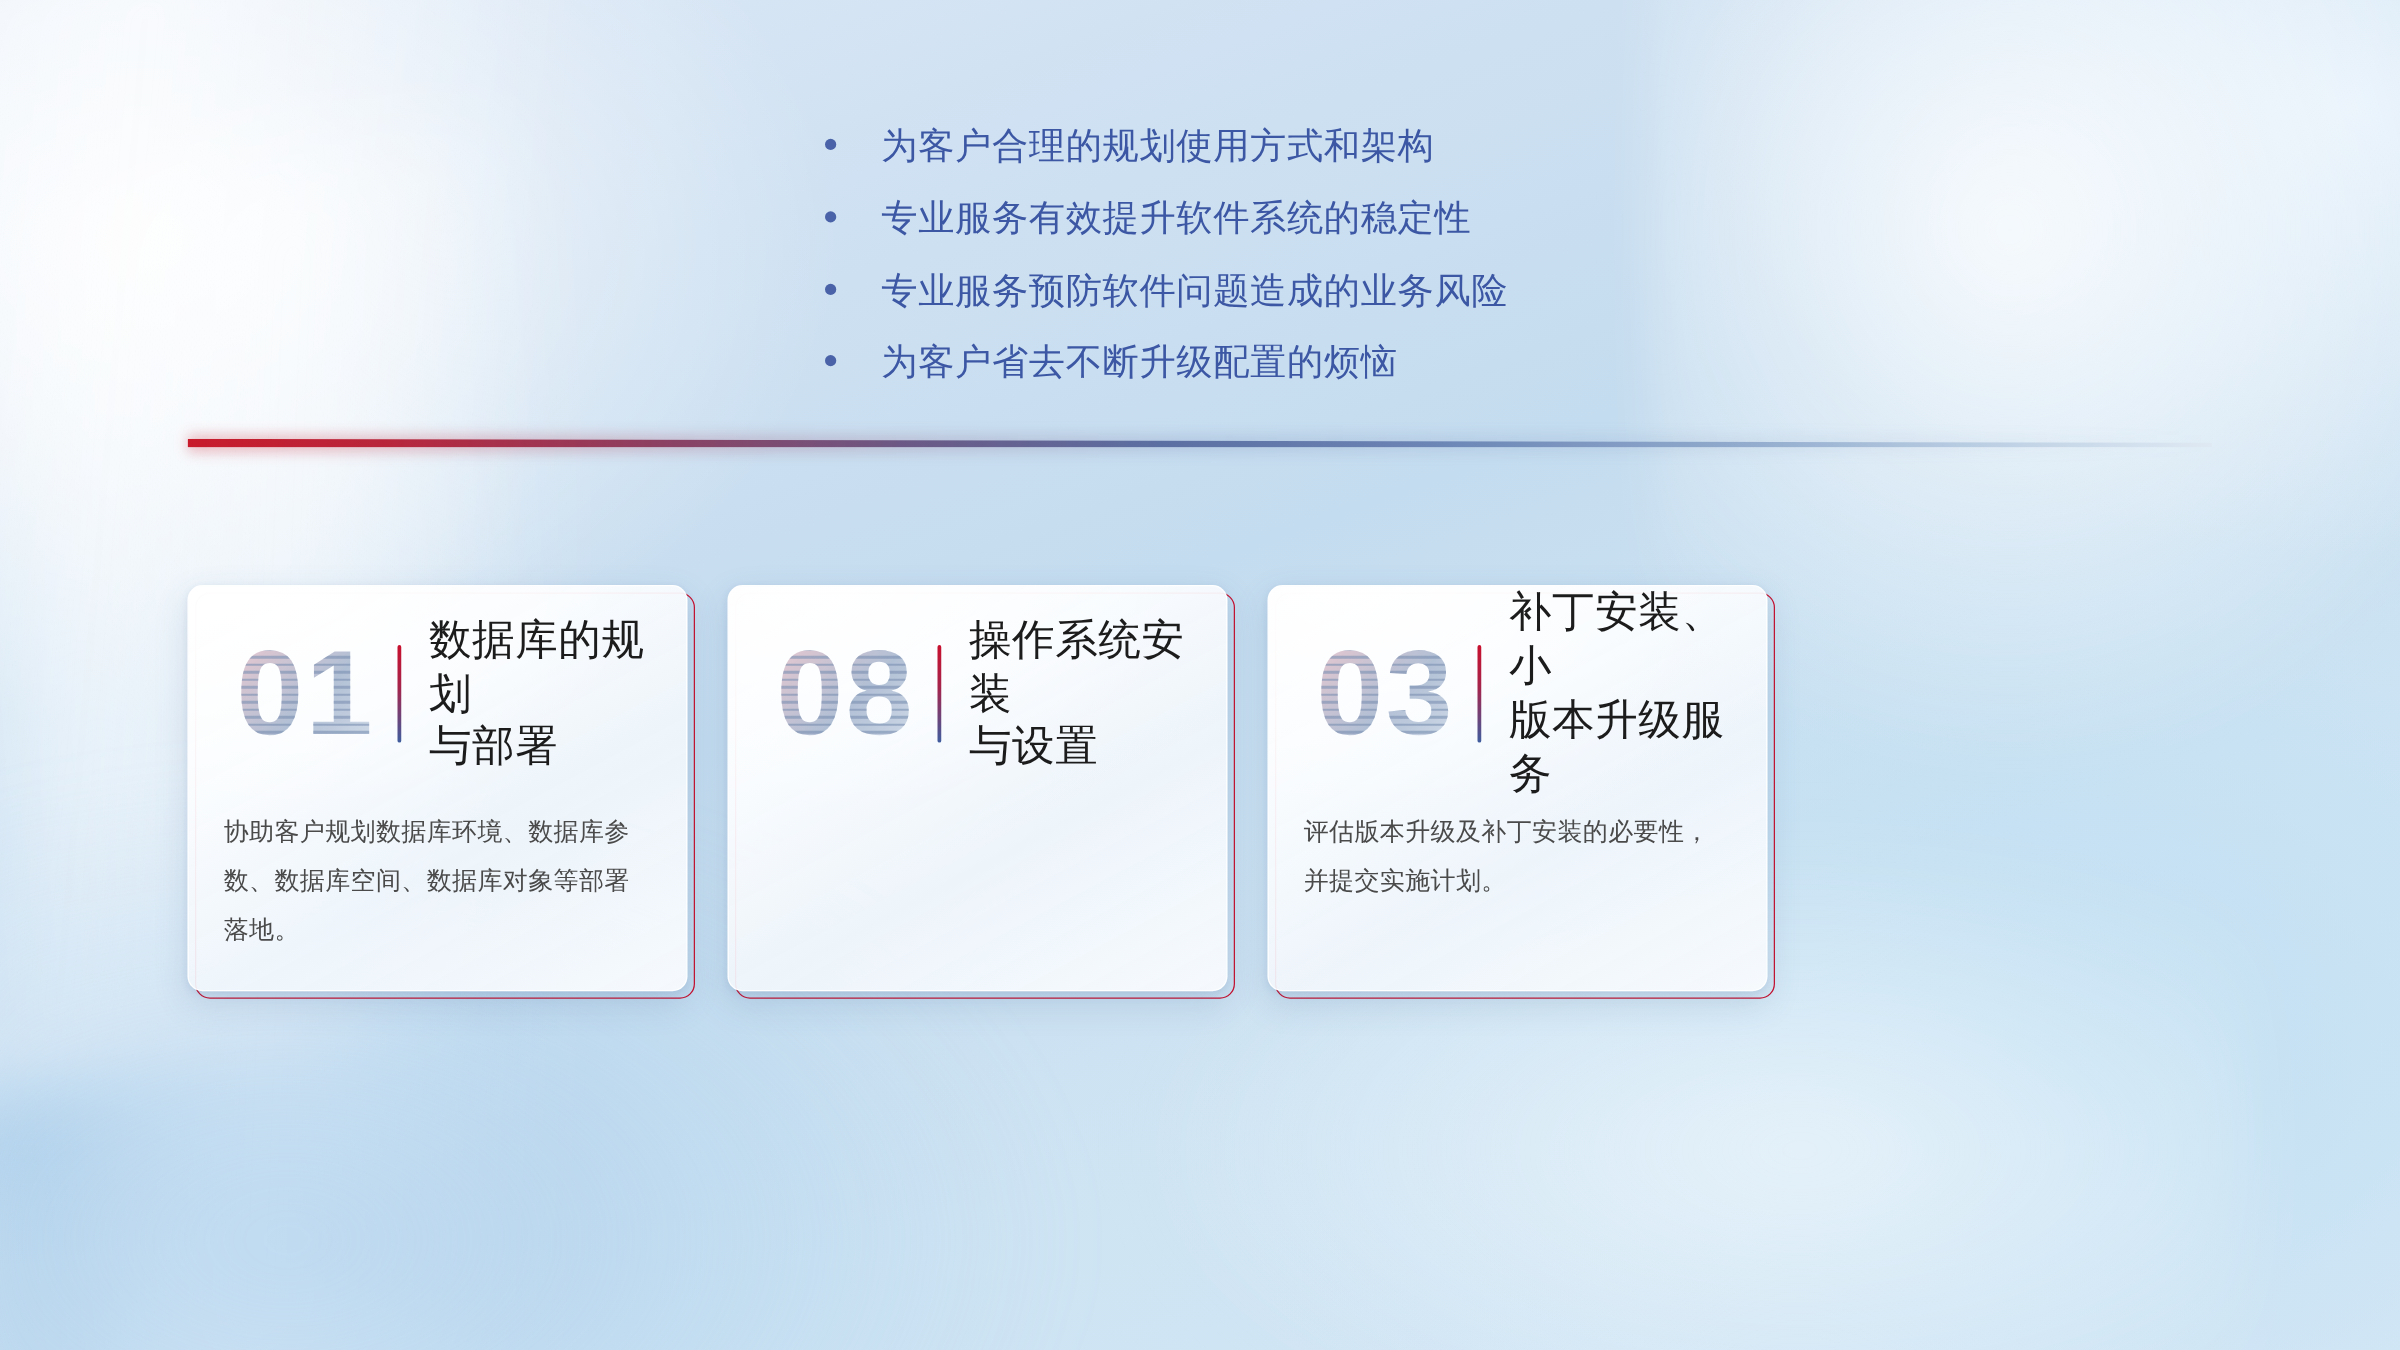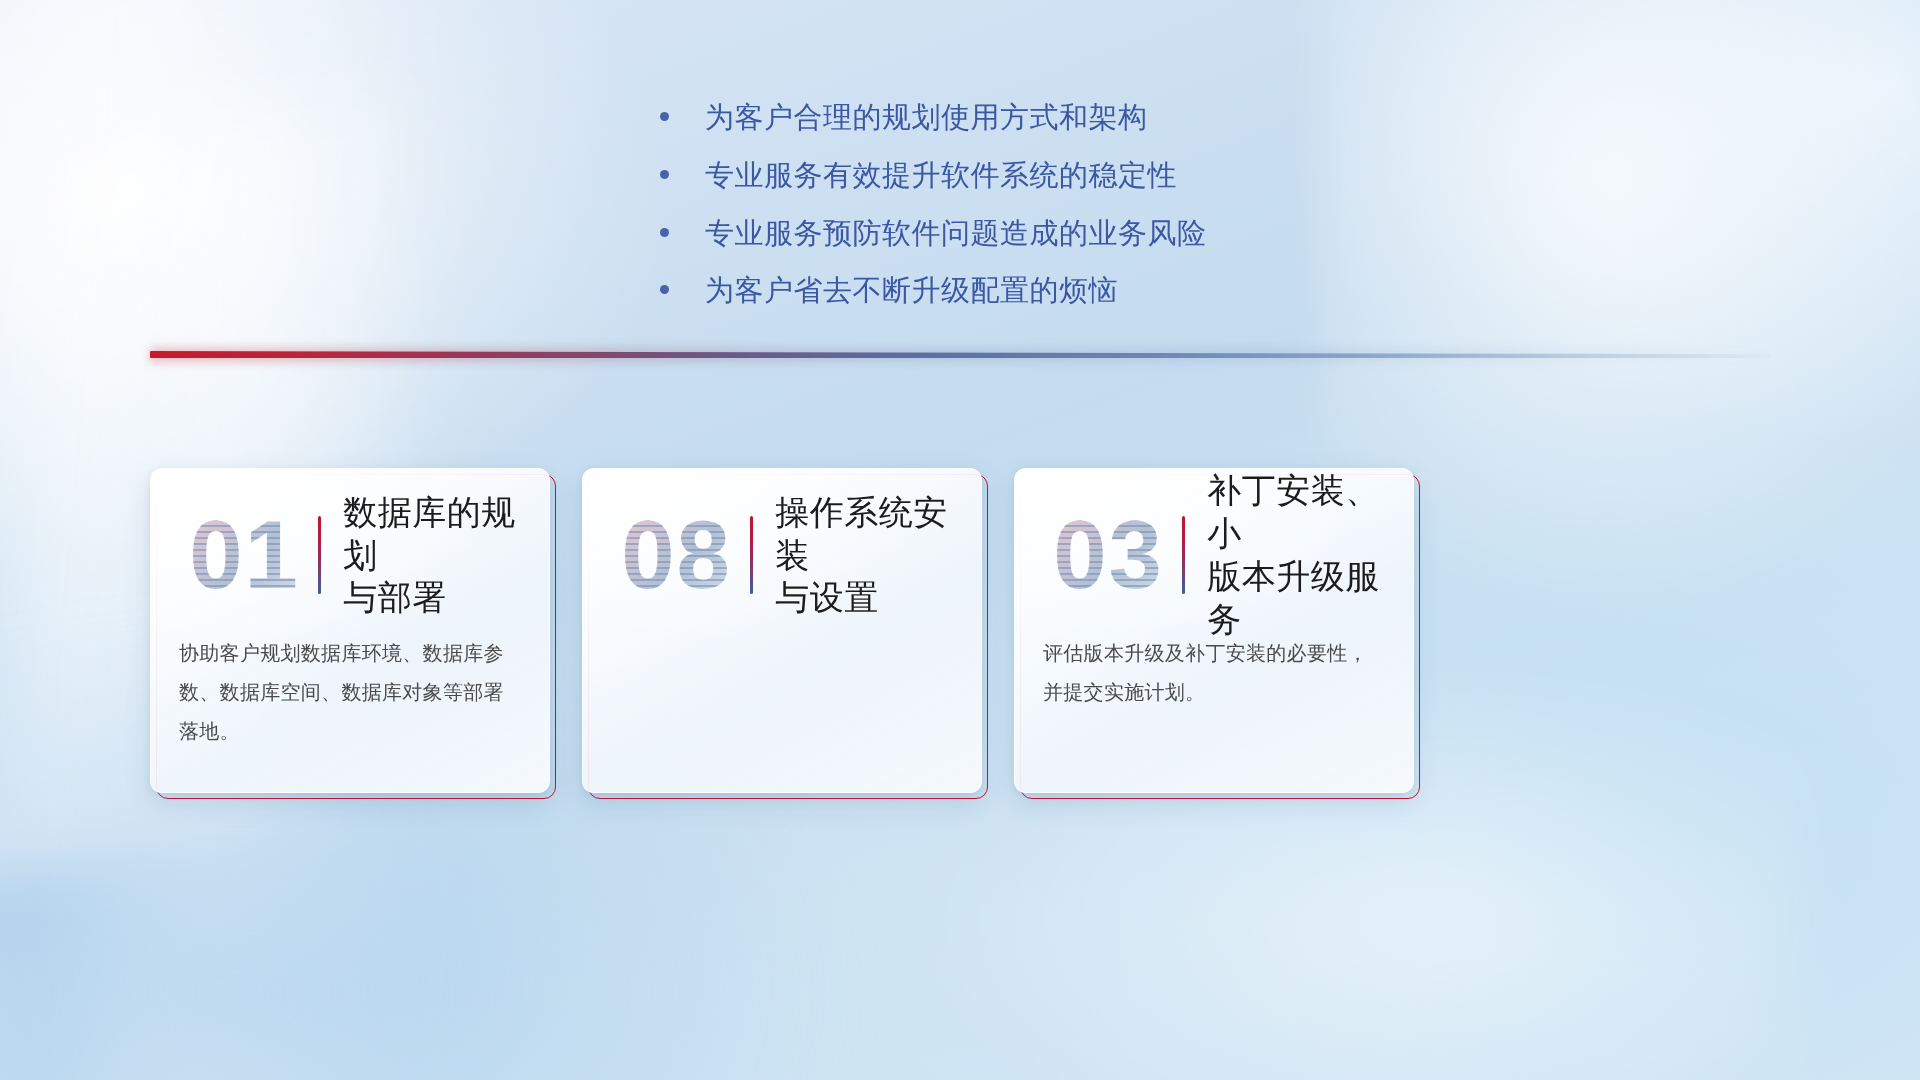--- a/index.html
+++ b/index.html
@@ -169,21 +169,21 @@
   .card-title{
     font-size:34px;
     line-height:1.26;
     color:#1c1c1c;
     font-weight:400;
     letter-spacing:0.5px;
     white-space:pre-line;
   }
   .card-text{
     position:absolute;
-    left:28px; right:26px; top:165px;
+    left:28px; right:26px; top:178px;
     font-size:20px;
     line-height:1.95;
     color:#4a4a4a;
     letter-spacing:0.3px;
   }
 </style>
 </head>
 <body>
 
 <div class="slide">

